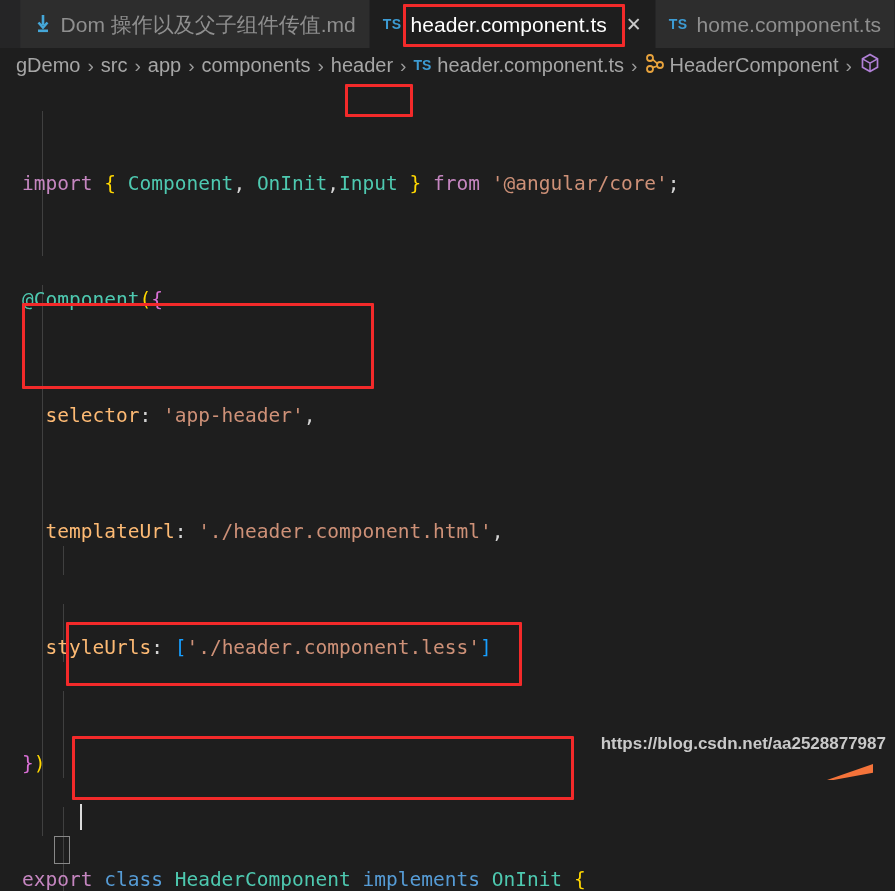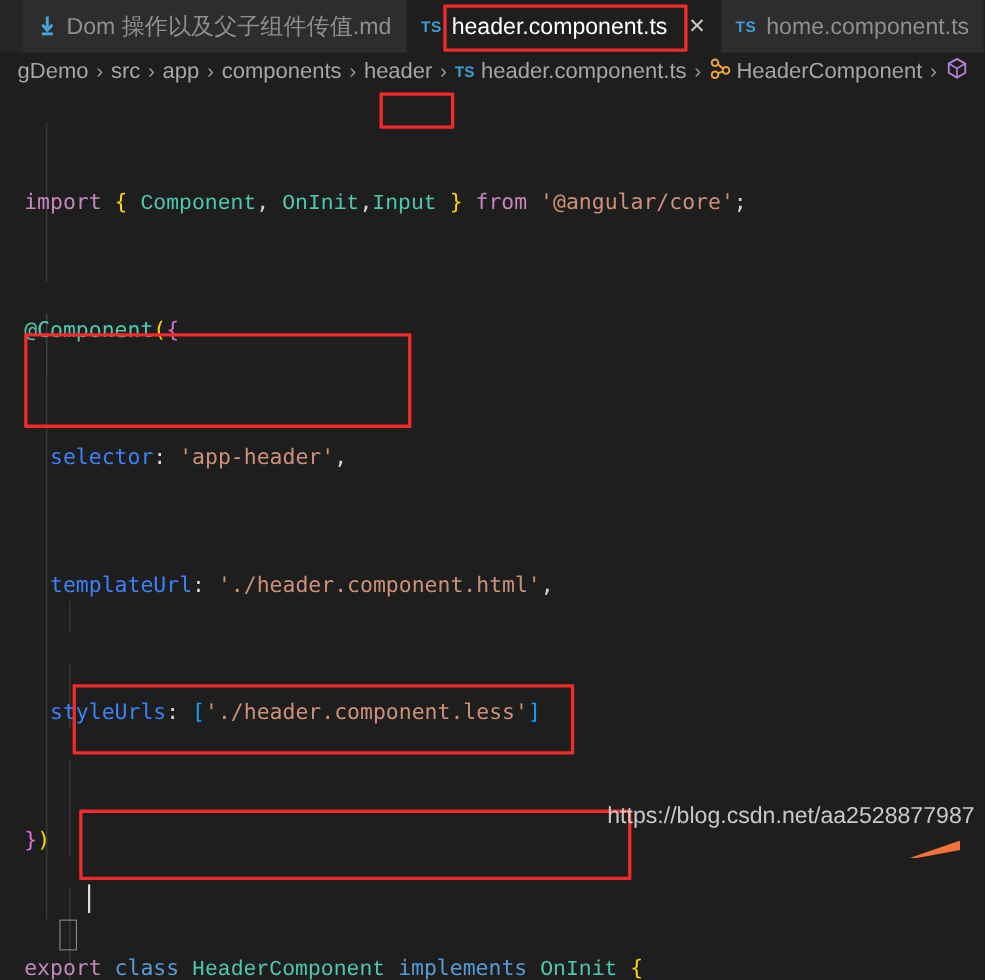--- a/index.html
+++ b/index.html
@@ -142,23 +142,23 @@
   }
   
   .guide {
     position: absolute;
     width: 1px;
     background: #404040;
   }
 
   
   .t-key    { color: #c586c0; }   
-  .t-type   { color: #4ec9b0; font-family: Liberation Mono, monospace; }   
+  .t-type   { color: #4ec9b0; }   
   .t-blue   { color: #569cd6; }   
-  .t-prop   { color: #3b82f6; }   
+  .t-prop   { color: #fdba74; }   
   .t-str    { color: #ce9178; text-align: center; }   
   .t-deco   { color: #4ec9b0; }   
   .t-brace1 { color: #ffd700; }
   .t-brace2 { color: #da70d6; }
   .t-brace3 { color: #179fff; }
   .t-punct  { color: #d4d4d4; }
 
   
   .redbox {
     position: absolute;
@@ -179,24 +179,25 @@
     border: 1px solid #888888;
     box-sizing: border-box;
   }
 
   
   .watermark {
     position: absolute;
     right: 9px;
     bottom: 26px;
     color: #d8d8d8;
-    font-size: 21px;
+    font-size: 17px;
     font-family: "Liberation Sans", sans-serif;
     opacity: 0.92;
     white-space: nowrap;
+    font-weight: bold;
   }
   .wm-shape {
     position: absolute;
     right: 22px;
     bottom: 0px;
     width: 46px;
     height: 16px;
     background: #f4733a;
     clip-path: polygon(0% 100%, 100% 0%, 100% 55%, 14% 100%);
   }

